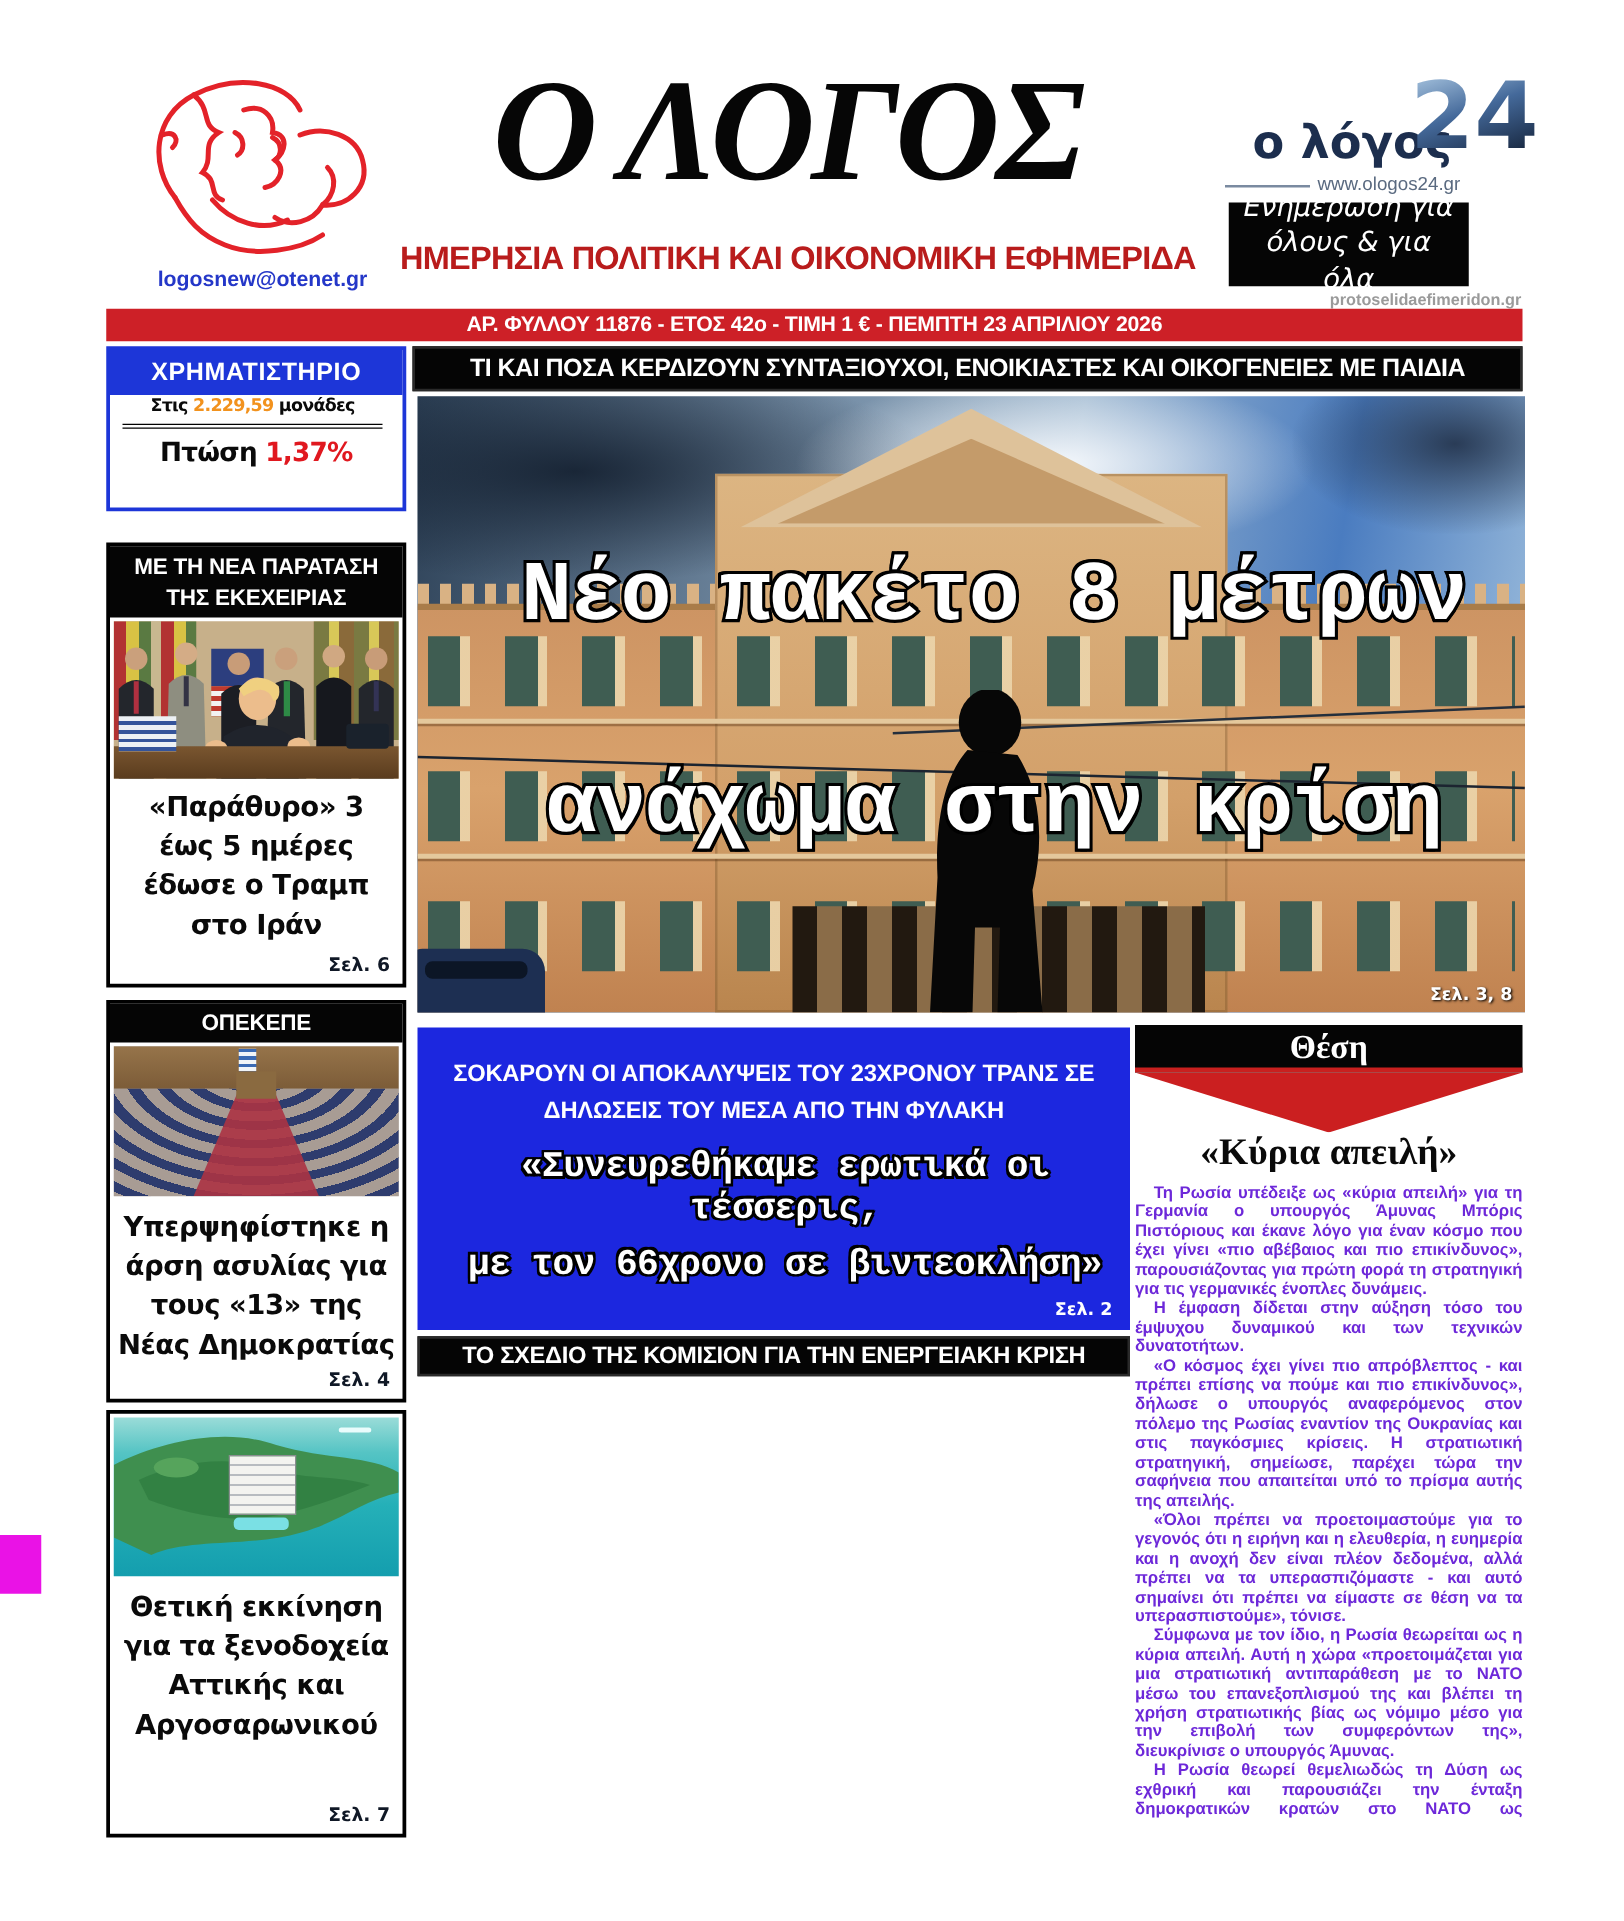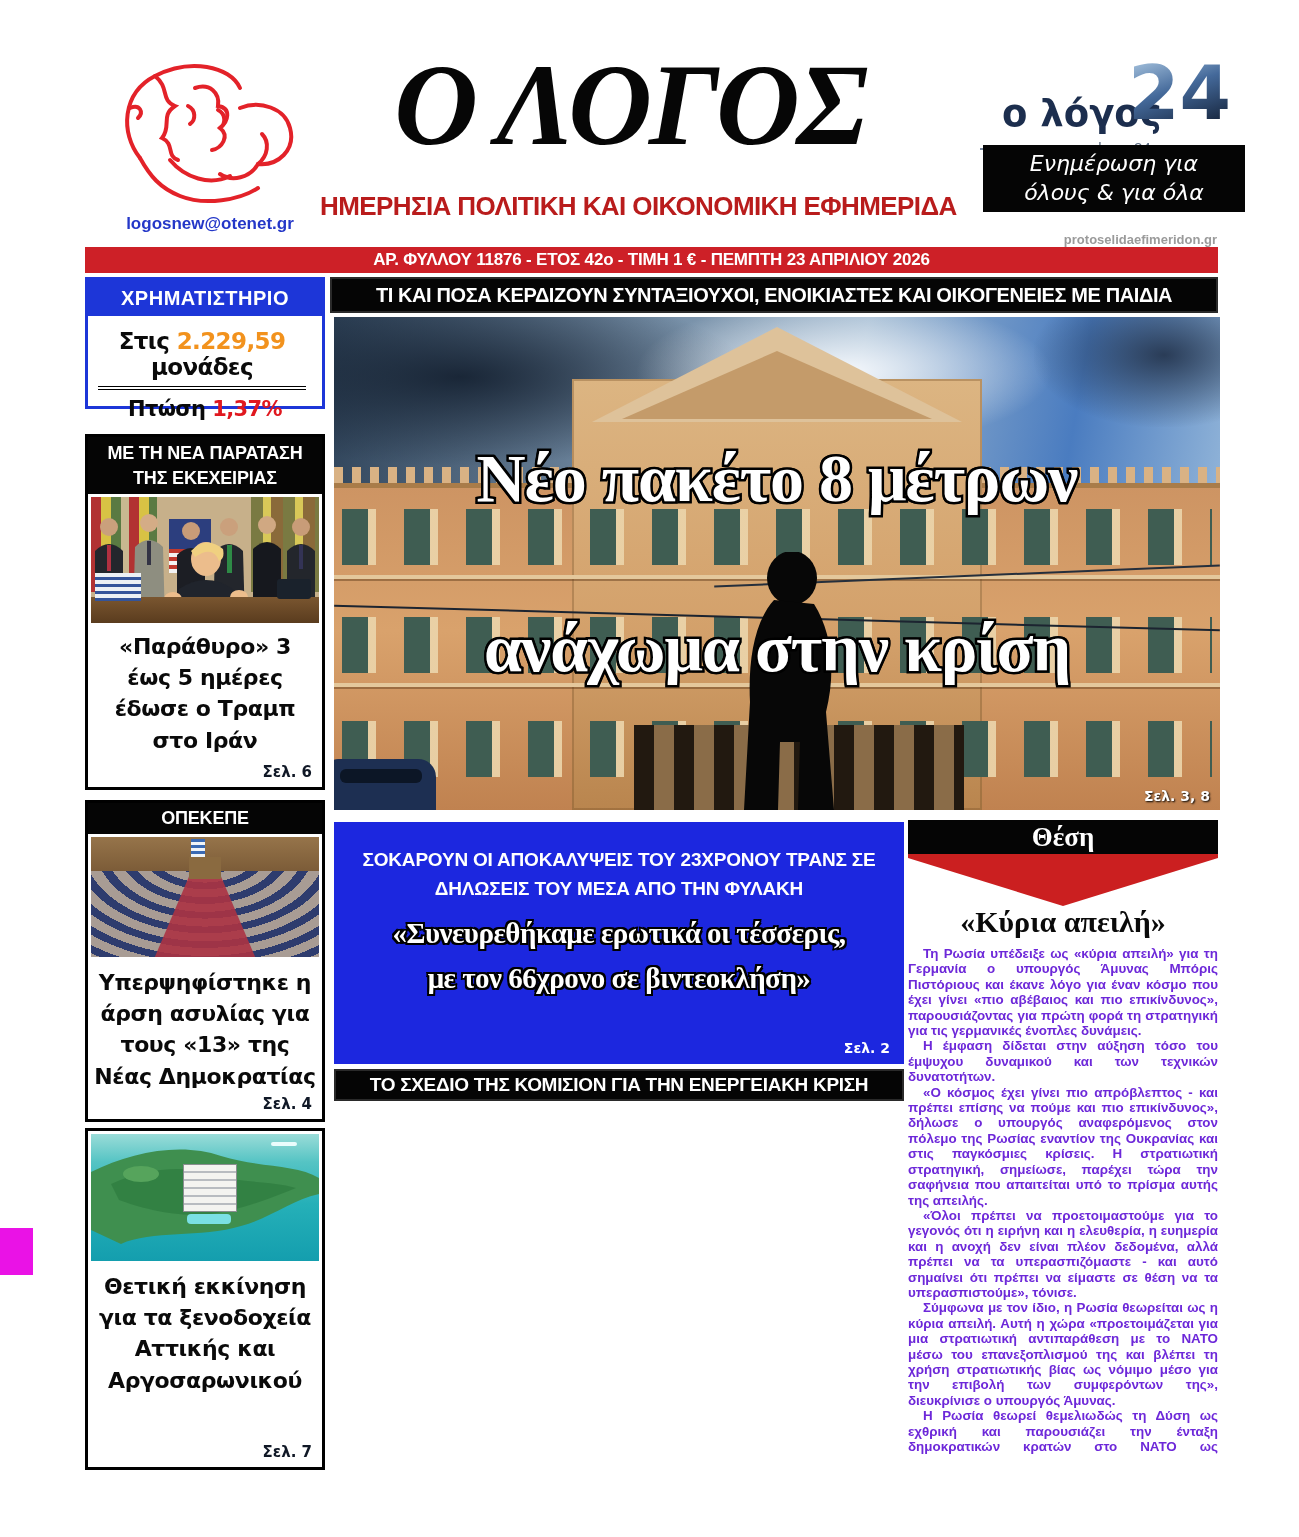--- a/index.html
+++ b/index.html
@@ -2,23 +2,23 @@
 <html><head>
 <meta charset="utf-8">
 <style>
   html,body{margin:0;padding:0;background:#fff;}
   #page{position:relative;width:1299px;height:1537px;background:#fff;overflow:hidden;
         font-family:"Liberation Sans",sans-serif;}
   .abs{position:absolute;}
   .ctr{text-align:center;}
   .sans-b{font-family:"Liberation Sans",sans-serif;font-weight:bold;}
   .serif{font-family:"Liberation Serif",serif;font-style:italic;}
-  .outl{font-family:Liberation Serif, serif;font-weight:bold;color:#fff;
+  .outl{font-family:Liberation Mono, monospace;font-weight:bold;color:#fff;
         -webkit-text-stroke:5px #000;paint-order:stroke fill;
-        text-shadow:2px 2px 0 #000,-2px -2px 0 #000,2px -2px 0 #000,-2px 2px 0 #000;}
+        text-shadow:2px 2px 0 #000,-2px -2px 0 #000,2px -2px 0 #000,-2px 2px 0 #000;padding-left:18px;}
   .outl-sm{-webkit-text-stroke:3.5px #000;}
   .blackbar{background:#050505;color:#fff;display:flex;align-items:center;justify-content:center;}
   .pageref{font-family:"DejaVu Sans",sans-serif;font-weight:bold;color:#101826;}
   .sbox{border:3px solid #000;background:#fff;}
   .sbox .head{background:#050505;color:#fff;display:flex;align-items:center;justify-content:center;
         font-weight:bold;font-size:18px;line-height:1.35;text-align:center;font-family:"Liberation Sans",sans-serif;letter-spacing:-0.2px;}
   .sbox .hl{font-family:"DejaVu Sans",sans-serif;font-weight:bold;font-size:22px;line-height:1.42;
         text-align:center;color:#0a0a0a;letter-spacing:-0.4px;}
   .photo{position:relative;overflow:hidden;}
   
@@ -84,39 +84,39 @@
   <div class="abs sans-b ctr" style="left:320px;top:191px;width:620px;font-size:26px;letter-spacing:-0.6px;color:#b91c1c;white-space:nowrap;text-align:center;">ΗΜΕΡΗΣΙΑ ΠΟΛΙΤΙΚΗ ΚΑΙ ΟΙΚΟΝΟΜΙΚΗ ΕΦΗΜΕΡΙΔΑ</div>
 
   <div class="abs" style="left:980px;top:60px;width:240px;height:100px;">
     <span class="abs" style="left:22px;top:32px;font-size:37px;font-weight:bold;color:#1c2e4e;font-family:'DejaVu Sans',sans-serif;">ο λόγος</span>
     <span class="abs" style="left:148px;top:-4px;font-size:74px;font-weight:bold;line-height:1;
                  background:linear-gradient(160deg,#9ab8d6 10%,#44699a 45%,#17263e 90%);
                  -webkit-background-clip:text;background-clip:text;color:transparent;font-family:'DejaVu Sans',sans-serif;">24</span>
     <span class="abs" style="left:0px;top:88px;width:68px;height:2px;background:#7a8aa0;"></span>
     <span class="abs" style="left:74px;top:79px;font-size:15px;color:#5a6a80;">www.ologos24.gr</span>
   </div>
-  <div class="abs blackbar" style="left:983px;top:145px;width:262px;height:67px;">
+  <div class="abs blackbar" style="left:983px;top:162px;width:192px;height:67px;">
     <span style="font-style:italic;font-size:22px;line-height:1.3;text-align:center;width:90%;
                  font-family:'DejaVu Sans',sans-serif;">Ενημέρωση για όλους &amp; για όλα</span>
   </div>
   <div class="abs sans-b" style="left:983px;top:232px;width:234px;text-align:right;font-size:13px;color:#9a9a9a;">protoselidaefimeridon.gr</div>
 
   <div class="abs" style="left:85px;top:247px;width:1133px;height:26px;background:#cd2027;display:flex;align-items:center;justify-content:center;">
     <span class="sans-b" style="color:#fff;font-size:17px;letter-spacing:-0.2px;white-space:nowrap;">ΑΡ. ΦΥΛΛΟΥ 11876 - ΕΤΟΣ 42ο - ΤΙΜΗ 1 € - ΠΕΜΠΤΗ 23 ΑΠΡΙΛΙΟΥ 2026</span>
   </div>
 
   <div class="abs blackbar" style="left:330px;top:277px;width:888px;height:36px;border:2px solid #2a2a2a;box-sizing:border-box;">
     <span class="sans-b" style="font-size:20px;letter-spacing:-0.4px;white-space:nowrap;">ΤΙ ΚΑΙ ΠΟΣΑ ΚΕΡΔΙΖΟΥΝ ΣΥΝΤΑΞΙΟΥΧΟΙ, ΕΝΟΙΚΙΑΣΤΕΣ ΚΑΙ ΟΙΚΟΓΕΝΕΙΕΣ ΜΕ ΠΑΙΔΙΑ</span>
   </div>
 
   <div class="abs" style="left:85px;top:277px;width:240px;height:132px;border:3px solid #1d36d8;background:#fff;box-sizing:border-box;">
     <div style="background:#1d36d8;color:#fff;height:36px;display:flex;align-items:center;justify-content:center;">
       <span class="sans-b" style="font-size:20px;letter-spacing:0.5px;">ΧΡΗΜΑΤΙΣΤΗΡΙΟ</span>
     </div>
-    <div class="ctr" style="margin-top:12px;font-size:23px;font-weight:bold;font-family:'DejaVu Sans',sans-serif;letter-spacing:-0.6px;
+    <div class="ctr" style="margin-top:1px;font-size:14px;font-weight:bold;font-family:'DejaVu Sans',sans-serif;letter-spacing:-0.6px;
                 border-bottom:4px double #000;display:inline-block;width:208px;margin-left:10px;padding-bottom:6px;">
       <span style="color:#0a0a0a;">Στις </span><span style="color:#f2921d;">2.229,59</span><span style="color:#0a0a0a;"> μονάδες</span>
     </div>
     <div class="ctr" style="margin-top:7px;font-size:21px;font-weight:bold;font-family:'DejaVu Sans',sans-serif;letter-spacing:-0.6px;">
       <span style="color:#0a0a0a;">Πτώση </span><span style="color:#e0181f;">1,37%</span>
     </div>
   </div>
 
   <div class="abs photo" id="mainphoto" style="left:334px;top:317px;width:886px;height:493px;">
     <div class="abs" id="mp-cloud1"></div>

